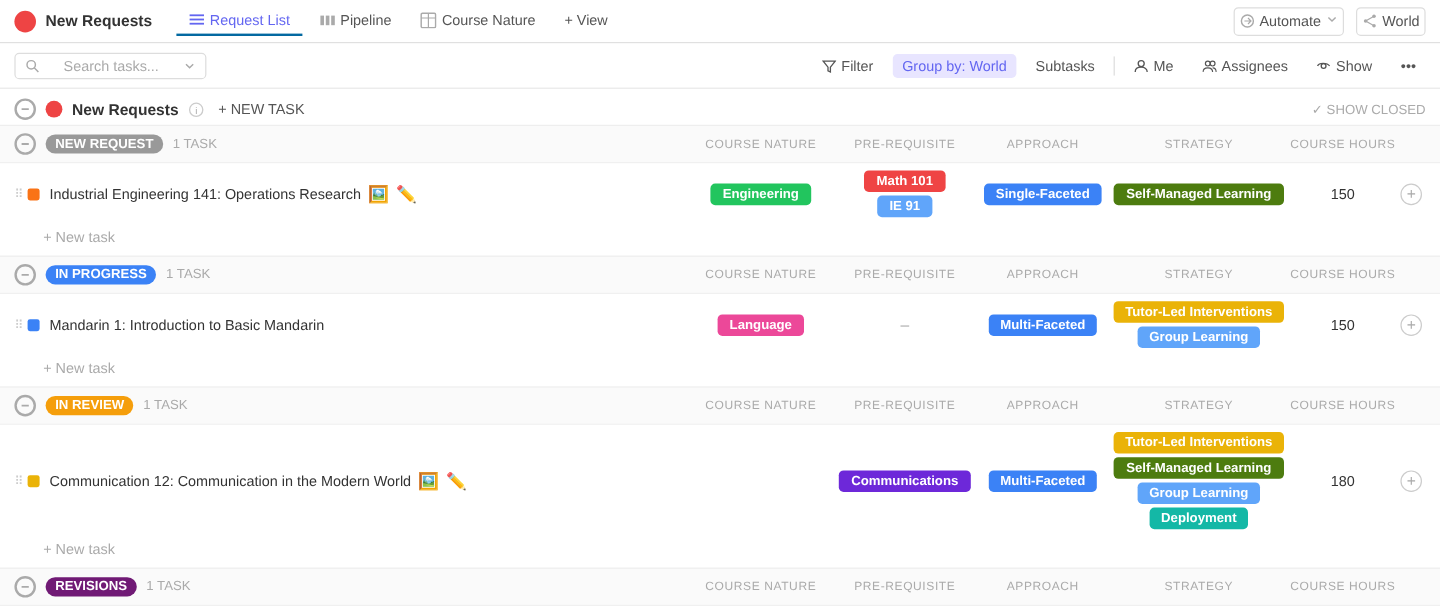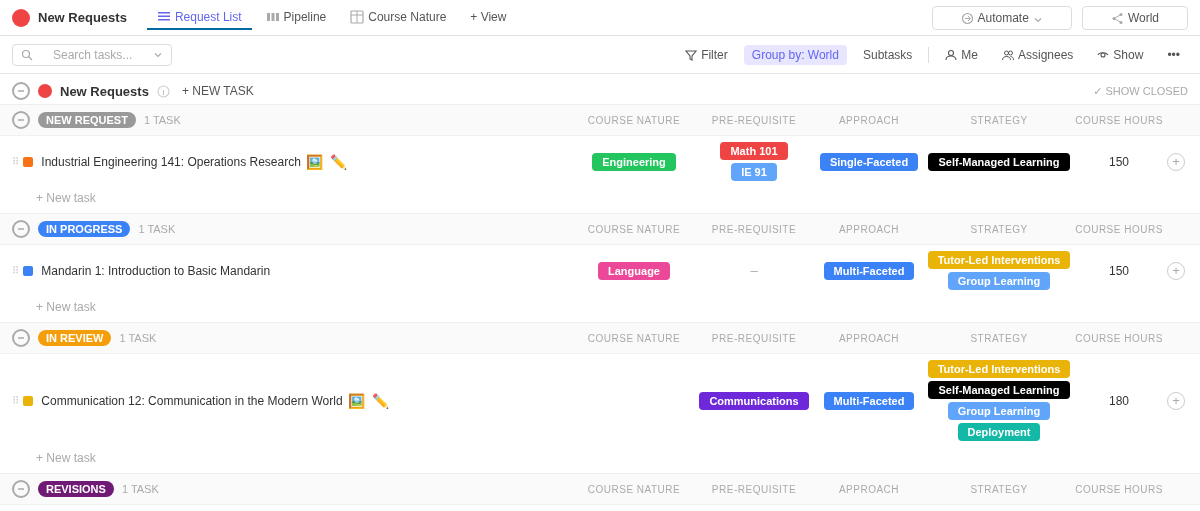--- a/index.html
+++ b/index.html
@@ -5,21 +5,21 @@
     * { box-sizing: border-box; margin: 0; padding: 0; }
     body { font-family: -apple-system, BlinkMacSystemFont, 'Segoe UI', sans-serif; font-size: 12px; background: #fff; color: #333; overflow-x: hidden; }
 
     
     .top-nav { display: flex; align-items: center; height: 36px; padding: 0 12px; border-bottom: 1px solid #e0e0e0; gap: 4px; }
     .nav-logo { width: 18px; height: 18px; background: #e44; border-radius: 50%; margin-right: 4px; flex-shrink: 0; }
     .nav-title { font-size: 13px; font-weight: 600; margin-right: 16px; }
     .nav-tab { display: flex; align-items: center; gap: 4px; padding: 4px 10px; font-size: 12px; color: #555; cursor: pointer; border-bottom: 2px solid transparent; white-space: nowrap; }
     .nav-tab.active { color: #6366f1; border-bottom: 2px solid #0369a1; }
     .nav-spacer { flex: 1; }
-    .nav-btn { display: flex; align-items: flex-end; gap: 4px; padding: 4px 28px; font-size: 12px; color: #555; cursor: pointer; border: 1px solid #ddd; border-radius: 4px; background: #fff; }
+    .nav-btn { display: flex; align-items: flex-start; gap: 4px; padding: 4px 4px; font-size: 12px; color: #555; cursor: pointer; border: 1px solid #ddd; border-radius: 4px; background: #fff; }
     .nav-btn + .nav-btn { margin-left: 6px; }
 
     
     .toolbar { display: flex; align-items: center; height: 38px; padding: 0 12px; border-bottom: 1px solid #e8e8e8; gap: 8px; }
     .search-box { display: flex; align-items: center; gap: 20px; border: 1px solid #ddd; border-radius: 4px; padding: 3px 8px; width: 160px; color: #aaa; font-size: 12px; }
     .toolbar-spacer { flex: 1; }
     .toolbar-action { display: flex; align-items: center; gap: 4px; padding: 3px 8px; font-size: 12px; color: #555; cursor: pointer; border-radius: 4px; }
     .toolbar-action.active { background: #e8e5ff; color: #6366f1; }
     .toolbar-sep { width: 1px; height: 16px; background: #ddd; }
 
@@ -56,21 +56,21 @@
     .task-icon { font-size: 14px; }
     .task-values { display: flex; align-items: center; margin-left: auto; gap: 0; }
     .task-cell { text-align: center; }
     .pill { padding: 3px 10px; border-radius: 4px; font-size: 11px; font-weight: 600; color: #fff; display: inline-block; white-space: nowrap; }
     .pill-green { background: #22c55e; }
     .pill-pink { background: #ec4899; }
     .pill-pink2 { background: #6d28d9; }
     .pill-red-pill { background: #ef4444; }
     .pill-blue-light { background: #60a5fa; }
     .pill-blue-med { background: #3b82f6; }
-    .pill-purple { background: #000000; }
+    .pill-purple { background: #4d7c0f; }
     .pill-yellow-pill { background: #eab308; }
     .pill-teal { background: #14b8a6; }
     .dash-text { color: #aaa; font-size: 13px; }
     .hours-text { font-size: 12px; color: #333; text-align: center; }
 
     .new-task-row { padding: 4px 12px 8px 36px; font-size: 12px; color: #aaa; cursor: pointer; }
 
     .add-icon { width: 18px; height: 18px; border-radius: 50%; border: 1px solid #ccc; display: flex; align-items: center; justify-content: center; font-size: 13px; color: #aaa; cursor: pointer; margin: auto; }
   </style>
 </head>

